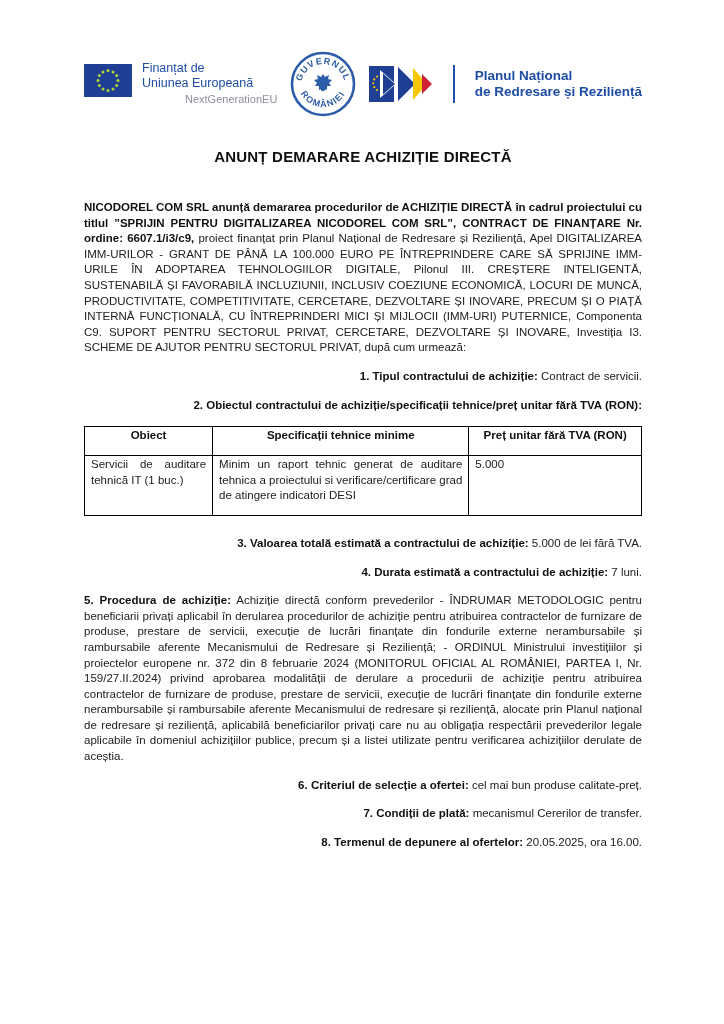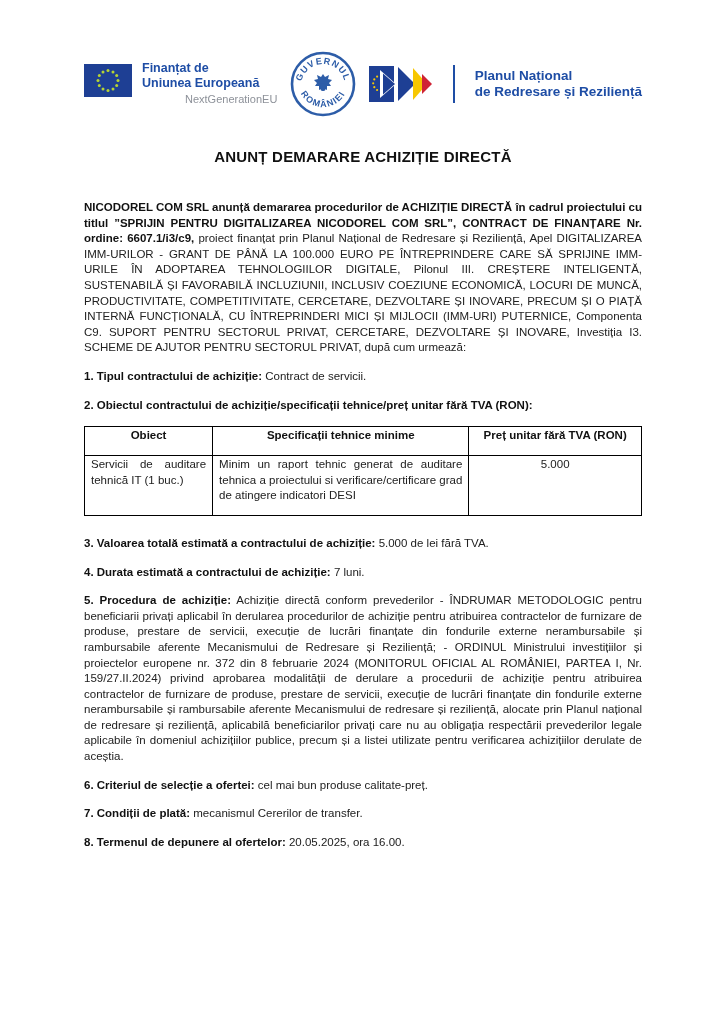--- a/index.html
+++ b/index.html
@@ -19,40 +19,41 @@
   
   .logos {
     display: flex;
     align-items: center;
     justify-content: space-between;
     height: 68px;
   }
   .eu-logo { display: flex; align-items: flex-start; gap: 10px; }
   .eu-flag { display: block; margin-top: 3px; }
   .eu-text { display: flex; flex-direction: column; }
-  .eu-text .b { font-weight: bold; color: #1e4da5; font-size: 12.5px; line-height: 15px; }
+  .eu-text .b { font-weight: normal; color: #1e4da5; font-size: 12.5px; line-height: 15px; }
   .eu-text .g { color: #8d9199; font-size: 11px; line-height: 15px; margin-top: 1px; margin-left: 43px; }
   .gov-seal { display: block; }
   .pnrr-logo { display: flex; align-items: center; gap: 20px; }
   .pnrr-sep { width: 2px; height: 38px; background: #1e4da5; }
   .pnrr-text div { font-weight: bold; color: #1e4da5; font-size: 13.5px; line-height: 16px; }
   
   .title {
     margin-top: 30px;
     text-align: center;
     font-size: 15px;
     font-weight: bold;
     color: #111111;
     letter-spacing: 0.2px;
   }
   
   .para {
     font-size: 11.5px;
     line-height: 15.6px;
     color: #212121;
+    text-align: right;
   }
   .para b { color: #111111; }
   .intro { margin-top: 35px; text-align: justify; }
   .sec { margin-top: 13px; }
   .just { text-align: justify; }
   
   table.spec {
     margin-top: 13px;
     width: 100%;
     border-collapse: collapse;
@@ -60,21 +61,21 @@
     line-height: 15.2px;
   }
   table.spec th, table.spec td {
     border: 1px solid #000000;
     padding: 1px 6px 12px 6px;
     vertical-align: top;
   }
   table.spec th { font-weight: bold; text-align: center; color: #111; }
   td.c-obiect { width: 23%; text-align: justify; }
   td.c-spec { width: 46%; text-align: justify; }
-  td.c-pret { width: 31%; text-align: center; }
+  td.c-pret { width: 31%; text-align: left; }
   th.h-obiect { width: 23%; }
   th.h-spec { width: 46%; }
   th.h-pret { width: 31%; }
   .after-table { margin-top: 20px; }
 </style>
 </head>
 <body>
 
 <div class="page">
 

